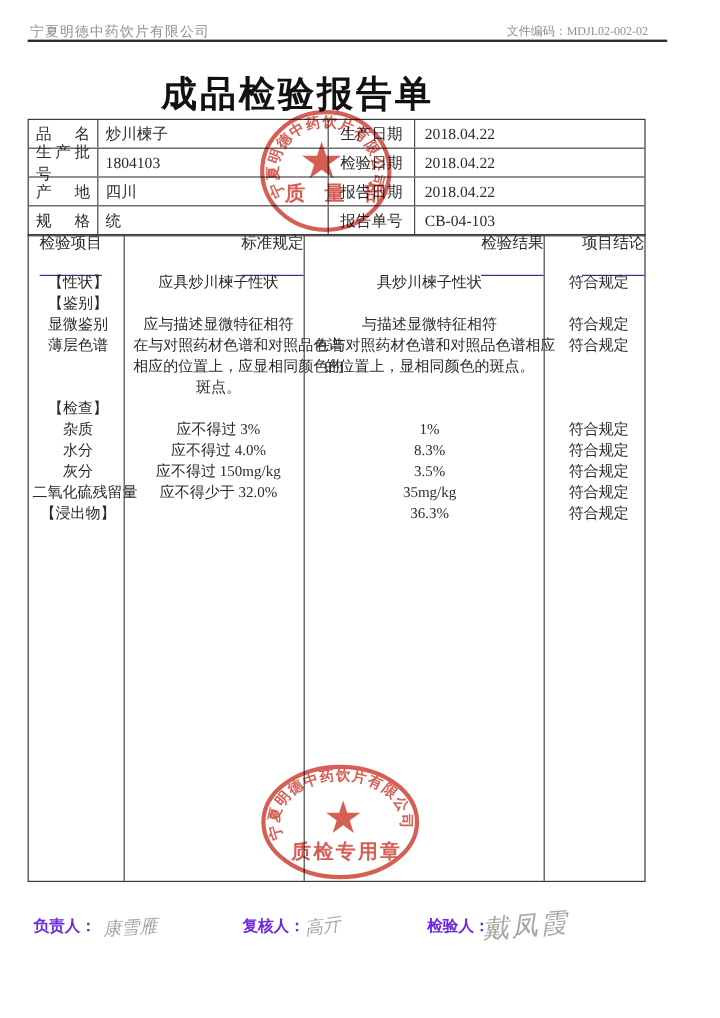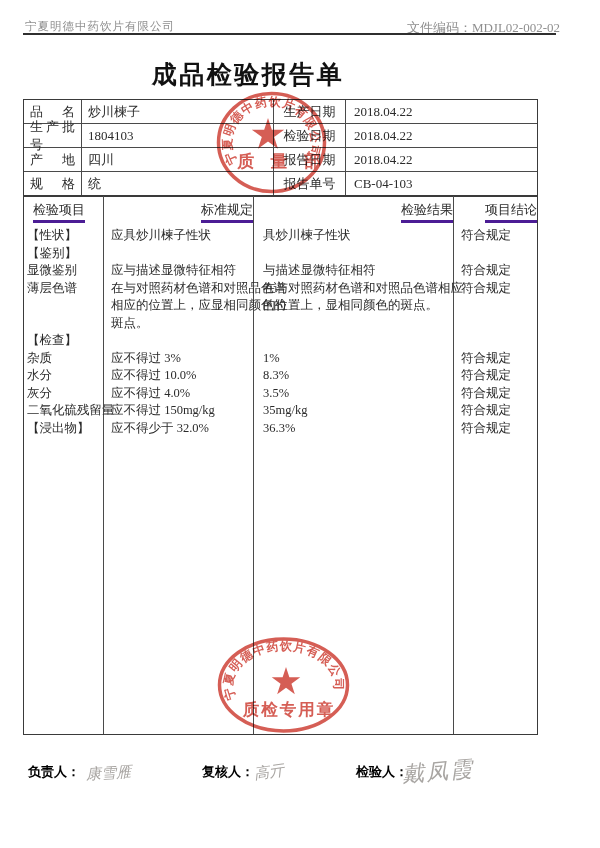--- a/index.html
+++ b/index.html
@@ -2,24 +2,24 @@
 <html><head>
 <meta charset="utf-8">
 <style>
   html,body{margin:0;padding:0;}
   body{width:600px;height:848px;background:#ffffff;position:relative;
        font-family:"Liberation Serif","DejaVu Serif",serif;color:#2b2b2b;}
   .abs{position:absolute;}
 
   
   .hdr-left{left:25px;top:19px;font-size:11.5px;color:#8f8f8f;letter-spacing:1px;filter:blur(.4px);}
-  .hdr-right{right:40px;top:19px;font-size:13px;color:#8f8f8f;filter:blur(.4px);}
+  .hdr-right{right:60px;top:19px;font-size:10px;color:#8f8f8f;filter:blur(.4px);}
   .hdr-rule{left:23px;top:33px;width:533px;border-top:2px solid #2f2f2f;height:0;}
 
-  .doc-title{left:0;top:58px;width:496px;text-align:center;font-size:25px;
+  .doc-title{left:0;top:58px;width:496px;text-align:center;font-size:30px;
              font-weight:700;letter-spacing:2.5px;color:#111;}
 
   
   .info-table{left:23px;top:99px;width:513px;height:96px;border:1.5px solid #3a3a3a;
               box-sizing:content-box;font-size:13px;}
   .info-row{display:flex;height:24px;border-bottom:1px solid #4a4a4a;box-sizing:border-box;}
   .info-row:last-child{border-bottom:none;}
   .ic{display:flex;align-items:center;box-sizing:border-box;border-right:1px solid #4a4a4a;height:100%;}
   .ic.c0{width:58px;padding:0 6px;}
   .ic.c1{width:192px;padding-left:6px;}
@@ -30,32 +30,32 @@
   
   .main-table{left:23px;top:195px;width:513px;border:1.5px solid #3a3a3a;font-size:12.5px;}
   .cols{display:flex;height:538px;}
   .col{box-sizing:border-box;border-right:1px solid #4a4a4a;}
   .col.k0{width:80px;}
   .col.k1{width:150px;}
   .col.k2{width:200px;}
   .col.k3{width:83px;border-right:none;}
   .col-header{height:31px;display:flex;align-items:center;justify-content:flex-end;font-size:13px;}
   .col.k0 .col-header{justify-content:flex-start;padding-left:9px;}
-  .col-header span{border-bottom:3px solid #4c1d95;padding-bottom:1px;}
-  .bline{height:17.5px;line-height:17.5px;white-space:nowrap;}
+  .col-header span{border-bottom:1px solid #4c1d95;padding-bottom:17px;}
+  .bline{height:17.5px;line-height:17.5px;white-space:nowrap;text-align:center;}
   .col.k0 .bline{padding-left:3px;}
   .col.k1 .bline{padding-left:7px;}
   .col.k2 .bline{padding-left:9px;}
   .col.k3 .bline{padding-left:7px;}
   .conclusion-row{border-top:1px solid #4a4a4a;height:22px;line-height:22px;
                   padding-left:9px;font-size:13px;white-space:nowrap;}
   .conclusion-row b{font-weight:700;}
 
   
-  .sig-label{top:763px;font-size:13px;font-weight:600;color:#000000;}
+  .sig-label{top:763px;font-size:13px;font-weight:600;color:#6d28d9;}
   .sig-name{color:#a8a5a2;font-style:italic;}
 
   
   .stamp{mix-blend-mode:multiply;opacity:.88;pointer-events:none;}
   .stamp .ring{fill:none;stroke:#d0473d;stroke-width:3.5;}
   .stamp .star{fill:#d0473d;stroke:none;}
   .stamp text{fill:#d0473d;font-family:"Liberation Serif","DejaVu Serif",serif;}
   .stamp .arc-text{font-size:12px;letter-spacing:1px;font-weight:600;}
   .stamp .inner-top{font-size:17px;letter-spacing:6px;font-weight:700;}
   .stamp .inner-bottom{font-size:16.5px;letter-spacing:2px;font-weight:700;}
@@ -131,21 +131,20 @@
         </div>
       <div>
           <div class="bline">应具炒川楝子性状</div>
           <div class="bline"></div>
           <div class="bline">应与描述显微特征相符</div>
           <div class="bline">在与对照药材色谱和对照品色谱</div>
           <div class="bline">相应的位置上，应显相同颜色的</div>
           <div class="bline">斑点。</div>
           <div class="bline"></div>
           <div class="bline">应不得过 3%</div>
-          <div class="bline">应不得过 10.0%</div>
           <div class="bline">应不得过 4.0%</div>
           <div class="bline">应不得过 150mg/kg</div>
           <div class="bline">应不得少于 32.0%</div>
         </div>
     </div>
     <div class="col k2">
       <div class="col-header">
           <span>检验结果</span>
         </div>
       <div>

